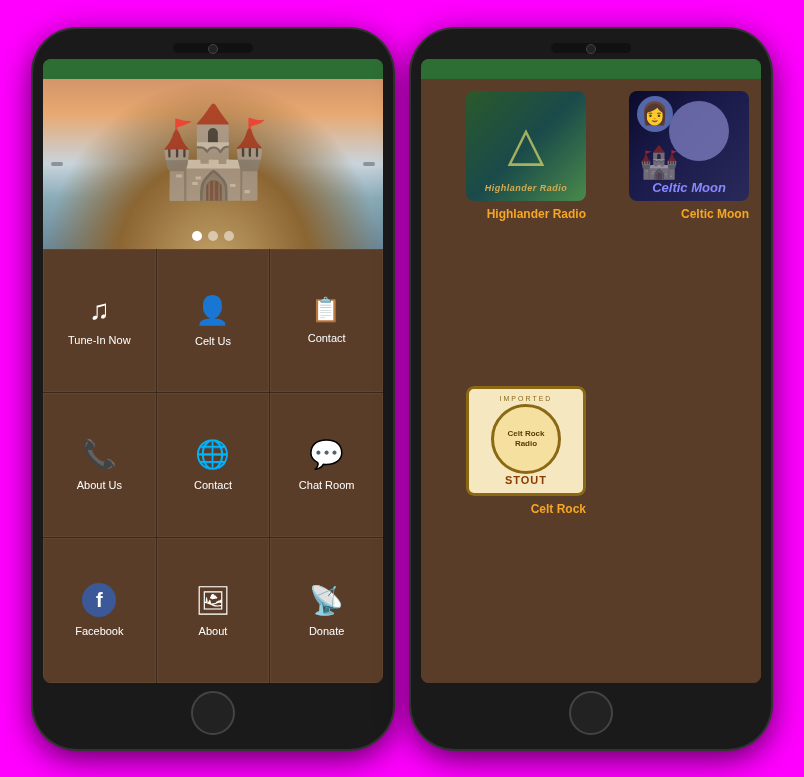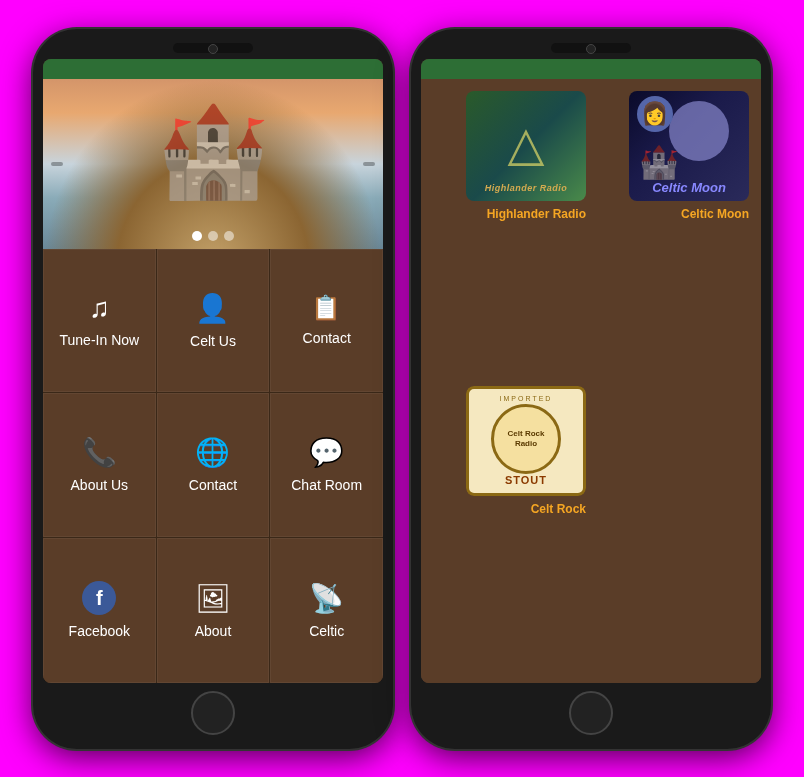--- a/index.html
+++ b/index.html
@@ -171,21 +171,21 @@
       padding: 16px 8px;
       cursor: pointer;
       border: 1px solid rgba(255,255,255,0.05);
     }
     .menu-icon {
       color: white;
       font-size: 28px;
     }
     .menu-label {
       color: white;
-      font-size: 14px;
+      font-size: 11px;
       text-align: center;
       font-weight: 500;
     }
 
     
     .stations-grid {
       display: grid;
       grid-template-columns: 1fr 1fr;
       gap: 10px;
       padding: 12px;
@@ -411,21 +411,21 @@
         <div class="menu-item">
           <span class="menu-icon" style="width: 34px; height: 34px; border-radius: 50%; background: rgb(59, 89, 152); display: flex; align-items: center; justify-content: center; color: white; font-size: 20px; font-weight: bold;">f</span>
           <span class="menu-label">Facebook</span>
         </div>
         <div class="menu-item">
           <span class="menu-icon">🖼</span>
           <span class="menu-label">About</span>
         </div>
         <div class="menu-item">
           <span class="menu-icon">📡</span>
-          <span class="menu-label">Celtic</span>
+          <span class="menu-label">Donate</span>
         </div>
       </div>
 
   </div>
   <div class="phone-home-btn"></div>
 </div>
 
 <div class="phone">
   <div class="phone-notch"></div>
   <div class="phone-screen">

